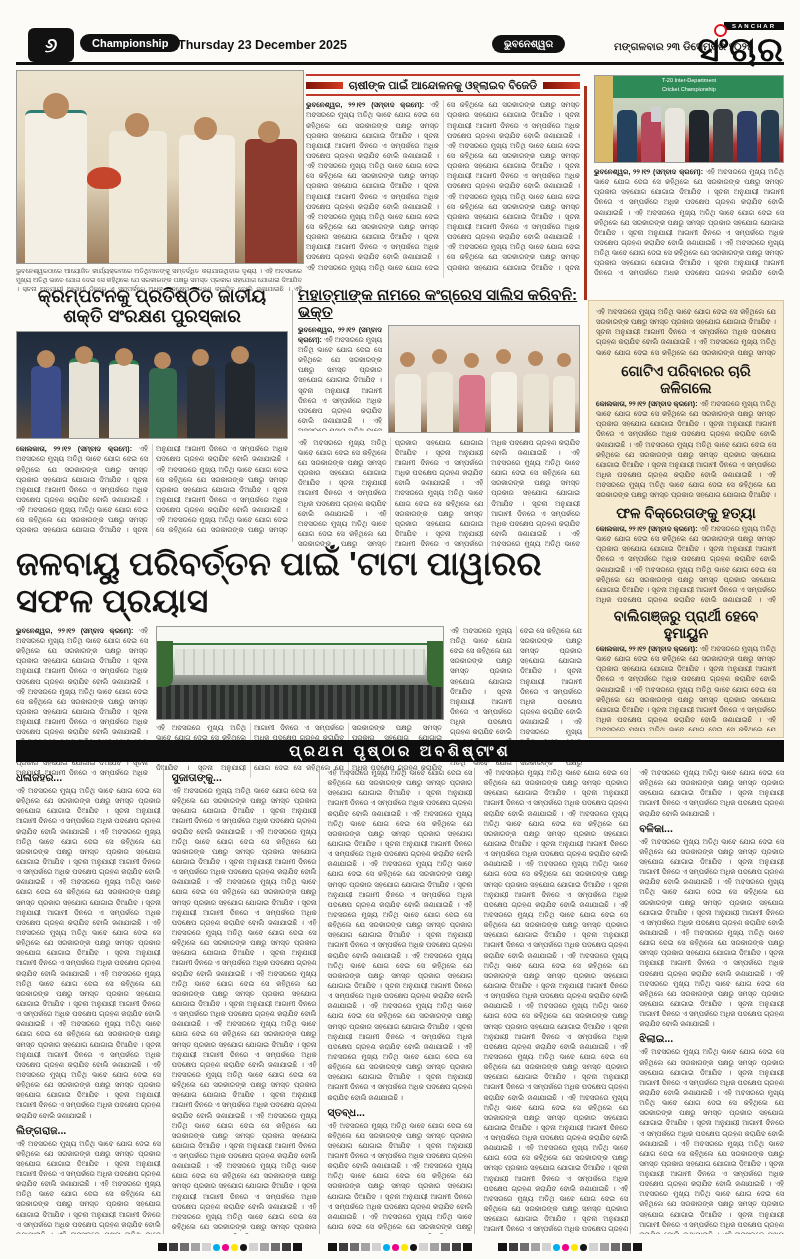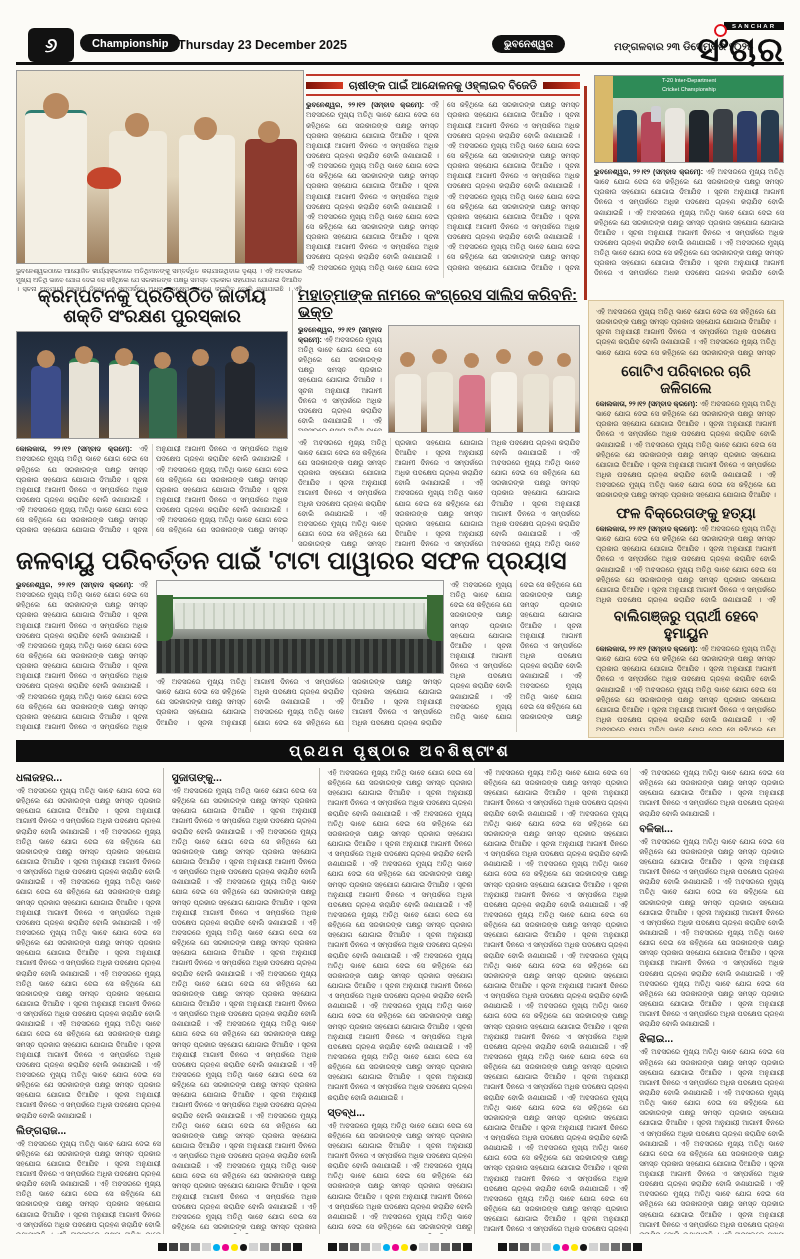--- a/index.html
+++ b/index.html
@@ -195,21 +195,21 @@
       <span> ଏହି ଅବସରରେ ମୁଖ୍ୟ ଅତିଥି ଭାବେ ଯୋଗ ଦେଇ ସେ କହିଥିଲେ ଯେ ସରକାରଙ୍କ ପକ୍ଷରୁ ସମସ୍ତ ପ୍ରକାର ସହଯୋଗ ଯୋଗାଇ ଦିଆଯିବ । ସୂଚନା ଅନୁଯାୟୀ ଆଗାମୀ ଦିନରେ ଏ ସମ୍ପର୍କରେ ଅଧିକ ପଦକ୍ଷେପ ଗ୍ରହଣ କରାଯିବ ବୋଲି ଜଣାଯାଇଛି । ଏହି ଅବସରରେ ମୁଖ୍ୟ ଅତିଥି ଭାବେ ଯୋଗ ଦେଇ ସେ କହିଥିଲେ ଯେ ସରକାରଙ୍କ ପକ୍ଷରୁ ସମସ୍ତ ପ୍ରକାର ସହଯୋଗ ଯୋଗାଇ ଦିଆଯିବ । ସୂଚନା ଅନୁଯାୟୀ ଆଗାମୀ ଦିନରେ ଏ ସମ୍ପର୍କରେ ଅଧିକ ପଦକ୍ଷେପ ଗ୍ରହଣ କରାଯିବ ବୋଲି ଜଣାଯାଇଛି । ଏହି ଅବସରରେ ମୁଖ୍ୟ ଅତିଥି ଭାବେ ଯୋଗ ଦେଇ ସେ କହିଥିଲେ ଯେ ସରକାରଙ୍କ ପକ୍ଷରୁ ସମସ୍ତ ପ୍ରକାର ସହଯୋଗ ଯୋଗାଇ ଦିଆଯିବ । ସୂଚନା ଅନୁଯାୟୀ ଆଗାମୀ ଦିନରେ ଏ ସମ୍ପର୍କରେ ଅଧିକ ପଦକ୍ଷେପ ଗ୍ରହଣ କରାଯିବ ବୋଲି ଜଣାଯାଇଛି । ଏହି ଅବସରରେ ମୁଖ୍ୟ ଅତିଥି ଭାବେ ଯୋଗ ଦେଇ ସେ କହିଥିଲେ ଯେ ସରକାରଙ୍କ ପକ୍ଷରୁ ସମସ୍ତ ପ୍ରକାର ସହଯୋଗ ଯୋଗାଇ ଦିଆଯିବ । ସୂଚନା ଅନୁଯାୟୀ ଆଗାମୀ ଦିନରେ ଏ ସମ୍ପର୍କରେ ଅଧିକ ପଦକ୍ଷେପ ଗ୍ରହଣ କରାଯିବ ବୋଲି ଜଣାଯାଇଛି । ଏହି ଅବସରରେ ମୁଖ୍ୟ ଅତିଥି ଭାବେ ଯୋଗ ଦେଇ ସେ କହିଥିଲେ ଯେ ସରକାରଙ୍କ ପକ୍ଷରୁ ସମସ୍ତ ପ୍ରକାର ସହଯୋଗ ଯୋଗାଇ ଦିଆଯିବ । ସୂଚନା ଅନୁଯାୟୀ ଆଗାମୀ ଦିନରେ ଏ ସମ୍ପର୍କରେ ଅଧିକ ପଦକ୍ଷେପ ଗ୍ରହଣ କରାଯିବ ବୋଲି ଜଣାଯାଇଛି । </span>
     </div>
     <div class="tan-headline">ବାଲିଗଞ୍ଜରୁ ପ୍ରାର୍ଥୀ ହେବେ ହୁମାୟୁନ</div>
     <div class="body-txt" style="flex:1;">
       <span class="dateline">କୋଲକାତା, ୨୨।୧୨ (ସମ୍ବାଦ କ୍ରମେ):</span>
       <span> ଏହି ଅବସରରେ ମୁଖ୍ୟ ଅତିଥି ଭାବେ ଯୋଗ ଦେଇ ସେ କହିଥିଲେ ଯେ ସରକାରଙ୍କ ପକ୍ଷରୁ ସମସ୍ତ ପ୍ରକାର ସହଯୋଗ ଯୋଗାଇ ଦିଆଯିବ । ସୂଚନା ଅନୁଯାୟୀ ଆଗାମୀ ଦିନରେ ଏ ସମ୍ପର୍କରେ ଅଧିକ ପଦକ୍ଷେପ ଗ୍ରହଣ କରାଯିବ ବୋଲି ଜଣାଯାଇଛି । ଏହି ଅବସରରେ ମୁଖ୍ୟ ଅତିଥି ଭାବେ ଯୋଗ ଦେଇ ସେ କହିଥିଲେ ଯେ ସରକାରଙ୍କ ପକ୍ଷରୁ ସମସ୍ତ ପ୍ରକାର ସହଯୋଗ ଯୋଗାଇ ଦିଆଯିବ । ସୂଚନା ଅନୁଯାୟୀ ଆଗାମୀ ଦିନରେ ଏ ସମ୍ପର୍କରେ ଅଧିକ ପଦକ୍ଷେପ ଗ୍ରହଣ କରାଯିବ ବୋଲି ଜଣାଯାଇଛି । ଏହି ଅବସରରେ ମୁଖ୍ୟ ଅତିଥି ଭାବେ ଯୋଗ ଦେଇ ସେ କହିଥିଲେ ଯେ ସରକାରଙ୍କ ପକ୍ଷରୁ ସମସ୍ତ ପ୍ରକାର ସହଯୋଗ ଯୋଗାଇ ଦିଆଯିବ । ସୂଚନା ଅନୁଯାୟୀ ଆଗାମୀ ଦିନରେ ଏ ସମ୍ପର୍କରେ ଅଧିକ ପଦକ୍ଷେପ ଗ୍ରହଣ କରାଯିବ ବୋଲି ଜଣାଯାଇଛି । ଏହି ଅବସରରେ ମୁଖ୍ୟ ଅତିଥି ଭାବେ ଯୋଗ ଦେଇ ସେ କହିଥିଲେ ଯେ ସରକାରଙ୍କ ପକ୍ଷରୁ ସମସ୍ତ ପ୍ରକାର ସହଯୋଗ ଯୋଗାଇ ଦିଆଯିବ । ସୂଚନା ଅନୁଯାୟୀ ଆଗାମୀ ଦିନରେ ଏ ସମ୍ପର୍କରେ ଅଧିକ ପଦକ୍ଷେପ ଗ୍ରହଣ କରାଯିବ ବୋଲି ଜଣାଯାଇଛି । ଏହି ଅବସରରେ ମୁଖ୍ୟ ଅତିଥି ଭାବେ ଯୋଗ ଦେଇ ସେ କହିଥିଲେ ଯେ ସରକାରଙ୍କ ପକ୍ଷରୁ ସମସ୍ତ ପ୍ରକାର ସହଯୋଗ ଯୋଗାଇ ଦିଆଯିବ । ସୂଚନା ଅନୁଯାୟୀ ଆଗାମୀ ଦିନରେ ଏ ସମ୍ପର୍କରେ ଅଧିକ ପଦକ୍ଷେପ ଗ୍ରହଣ କରାଯିବ ବୋଲି ଜଣାଯାଇଛି । ଏହି ଅବସରରେ ମୁଖ୍ୟ ଅତିଥି ଭାବେ ଯୋଗ ଦେଇ ସେ କହିଥିଲେ ଯେ ସରକାରଙ୍କ ପକ୍ଷରୁ ସମସ୍ତ ପ୍ରକାର ସହଯୋଗ ଯୋଗାଇ ଦିଆଯିବ । ସୂଚନା ଅନୁଯାୟୀ ଆଗାମୀ ଦିନରେ ଏ ସମ୍ପର୍କରେ ଅଧିକ ପଦକ୍ଷେପ ଗ୍ରହଣ କରାଯିବ ବୋଲି ଜଣାଯାଇଛି । ଏହି ଅବସରରେ ମୁଖ୍ୟ ଅତିଥି ଭାବେ ଯୋଗ ଦେଇ ସେ କହିଥିଲେ ଯେ ସରକାରଙ୍କ ପକ୍ଷରୁ ସମସ୍ତ ପ୍ରକାର ସହଯୋଗ ଯୋଗାଇ ଦିଆଯିବ । ସୂଚନା ଅନୁଯାୟୀ ଆଗାମୀ ଦିନରେ ଏ ସମ୍ପର୍କରେ ଅଧିକ ପଦକ୍ଷେପ ଗ୍ରହଣ କରାଯିବ ବୋଲି ଜଣାଯାଇଛି । </span>
     </div>
   </div>
 
   <div class="abs" style="left:16px;top:546px;width:566px;">
-    <div class="headline" style="font-size:25px;">ଜଳବାୟୁ ପରିବର୍ତ୍ତନ ପାଇଁ 'ଟାଟା ପାୱାରର ସଫଳ ପ୍ରୟାସ</div>
+    <div class="headline" style="font-size:33px;">ଜଳବାୟୁ ପରିବର୍ତ୍ତନ ପାଇଁ 'ଟାଟା ପାୱାରର ସଫଳ ପ୍ରୟାସ</div>
     <div style="position:relative;margin-top:6px;height:152px;">
       <div class="abs body-txt" style="left:0;top:0;width:132px;height:152px;">
         <span class="dateline">ଭୁବନେଶ୍ୱର, ୨୨।୧୨ (ସମ୍ବାଦ କ୍ରମେ):</span>
         <span> ଏହି ଅବସରରେ ମୁଖ୍ୟ ଅତିଥି ଭାବେ ଯୋଗ ଦେଇ ସେ କହିଥିଲେ ଯେ ସରକାରଙ୍କ ପକ୍ଷରୁ ସମସ୍ତ ପ୍ରକାର ସହଯୋଗ ଯୋଗାଇ ଦିଆଯିବ । ସୂଚନା ଅନୁଯାୟୀ ଆଗାମୀ ଦିନରେ ଏ ସମ୍ପର୍କରେ ଅଧିକ ପଦକ୍ଷେପ ଗ୍ରହଣ କରାଯିବ ବୋଲି ଜଣାଯାଇଛି । ଏହି ଅବସରରେ ମୁଖ୍ୟ ଅତିଥି ଭାବେ ଯୋଗ ଦେଇ ସେ କହିଥିଲେ ଯେ ସରକାରଙ୍କ ପକ୍ଷରୁ ସମସ୍ତ ପ୍ରକାର ସହଯୋଗ ଯୋଗାଇ ଦିଆଯିବ । ସୂଚନା ଅନୁଯାୟୀ ଆଗାମୀ ଦିନରେ ଏ ସମ୍ପର୍କରେ ଅଧିକ ପଦକ୍ଷେପ ଗ୍ରହଣ କରାଯିବ ବୋଲି ଜଣାଯାଇଛି । ଏହି ଅବସରରେ ମୁଖ୍ୟ ଅତିଥି ଭାବେ ଯୋଗ ଦେଇ ସେ କହିଥିଲେ ଯେ ସରକାରଙ୍କ ପକ୍ଷରୁ ସମସ୍ତ ପ୍ରକାର ସହଯୋଗ ଯୋଗାଇ ଦିଆଯିବ । ସୂଚନା ଅନୁଯାୟୀ ଆଗାମୀ ଦିନରେ ଏ ସମ୍ପର୍କରେ ଅଧିକ ପଦକ୍ଷେପ ଗ୍ରହଣ କରାଯିବ ବୋଲି ଜଣାଯାଇଛି । ଏହି ଅବସରରେ ମୁଖ୍ୟ ଅତିଥି ଭାବେ ଯୋଗ ଦେଇ ସେ କହିଥିଲେ ଯେ ସରକାରଙ୍କ ପକ୍ଷରୁ ସମସ୍ତ ପ୍ରକାର ସହଯୋଗ ଯୋଗାଇ ଦିଆଯିବ । ସୂଚନା ଅନୁଯାୟୀ ଆଗାମୀ ଦିନରେ ଏ ସମ୍ପର୍କରେ ଅଧିକ ପଦକ୍ଷେପ ଗ୍ରହଣ କରାଯିବ ବୋଲି ଜଣାଯାଇଛି । ଏହି ଅବସରରେ ମୁଖ୍ୟ ଅତିଥି ଭାବେ ଯୋଗ ଦେଇ ସେ କହିଥିଲେ ଯେ ସରକାରଙ୍କ ପକ୍ଷରୁ ସମସ୍ତ ପ୍ରକାର ସହଯୋଗ ଯୋଗାଇ ଦିଆଯିବ । ସୂଚନା ଅନୁଯାୟୀ ଆଗାମୀ ଦିନରେ ଏ ସମ୍ପର୍କରେ ଅଧିକ ପଦକ୍ଷେପ ଗ୍ରହଣ କରାଯିବ ବୋଲି ଜଣାଯାଇଛି । ଏହି ଅବସରରେ ମୁଖ୍ୟ ଅତିଥି ଭାବେ ଯୋଗ ଦେଇ ସେ କହିଥିଲେ ଯେ ସରକାରଙ୍କ ପକ୍ଷରୁ ସମସ୍ତ ପ୍ରକାର ସହଯୋଗ ଯୋଗାଇ ଦିଆଯିବ । ସୂଚନା ଅନୁଯାୟୀ ଆଗାମୀ ଦିନରେ ଏ ସମ୍ପର୍କରେ ଅଧିକ ପଦକ୍ଷେପ ଗ୍ରହଣ କରାଯିବ ବୋଲି ଜଣାଯାଇଛି । ଏହି ଅବସରରେ ମୁଖ୍ୟ ଅତିଥି ଭାବେ ଯୋଗ ଦେଇ ସେ କହିଥିଲେ ଯେ ସରକାରଙ୍କ ପକ୍ଷରୁ ସମସ୍ତ ପ୍ରକାର ସହଯୋଗ ଯୋଗାଇ ଦିଆଯିବ । ସୂଚନା ଅନୁଯାୟୀ ଆଗାମୀ ଦିନରେ ଏ ସମ୍ପର୍କରେ ଅଧିକ ପଦକ୍ଷେପ ଗ୍ରହଣ କରାଯିବ ବୋଲି ଜଣାଯାଇଛି । </span>
       </div>
       <div class="abs photo" style="left:140px;top:0;width:286px;height:92px;background:linear-gradient(180deg,#f2f2ee 0%,#e8ece4 30%,#5a5f58 72%,#2e3230 100%);">
         <div class="abs" style="left:0;top:0;width:100%;height:16px;background:#f7f7f4;border-bottom:2px solid #3a7a3f;"></div>
         <div class="abs" style="left:18px;top:22px;width:250px;height:26px;background:repeating-linear-gradient(90deg,#dfe3da 0 8px,#c8cfc2 8px 10px);"></div>
         <div class="abs" style="left:0;bottom:0;width:100%;height:34px;background:repeating-linear-gradient(90deg,#2b2e2c 0 5px,#454a46 5px 9px);"></div>
         <div class="abs" style="left:0;top:14px;width:16px;height:46px;background:#3a6b35;border-radius:0 0 8px 0;"></div>

